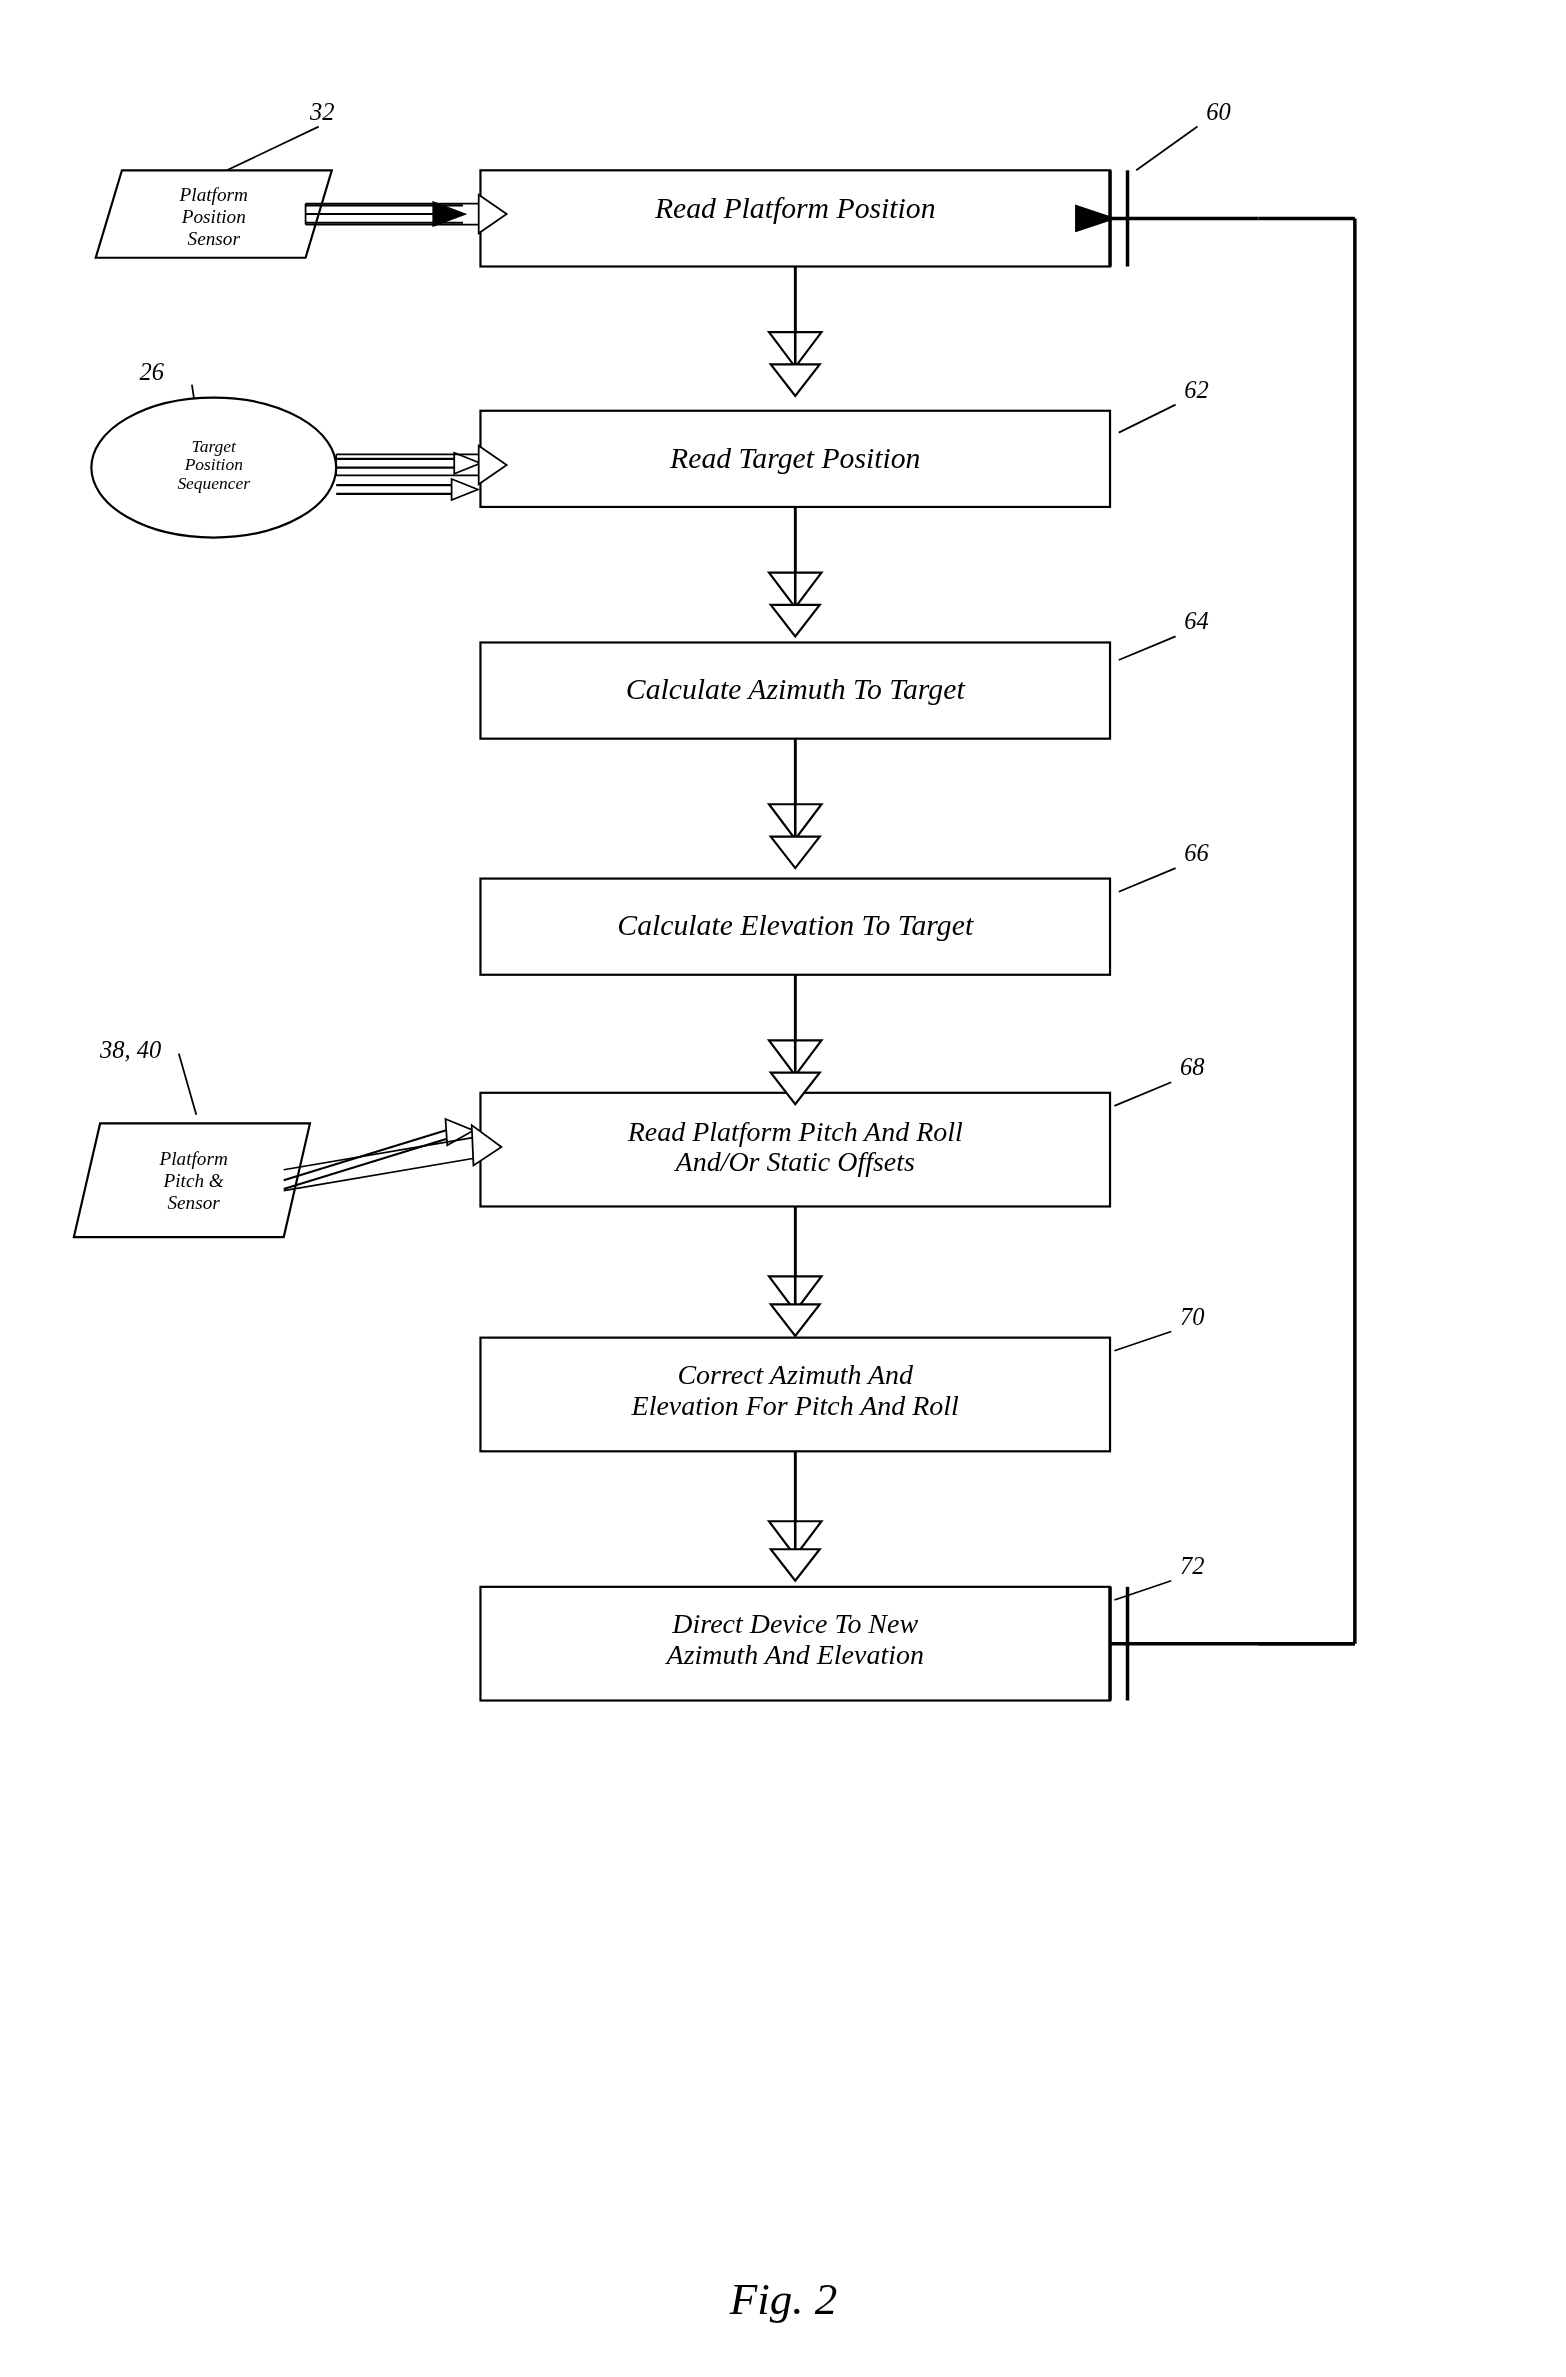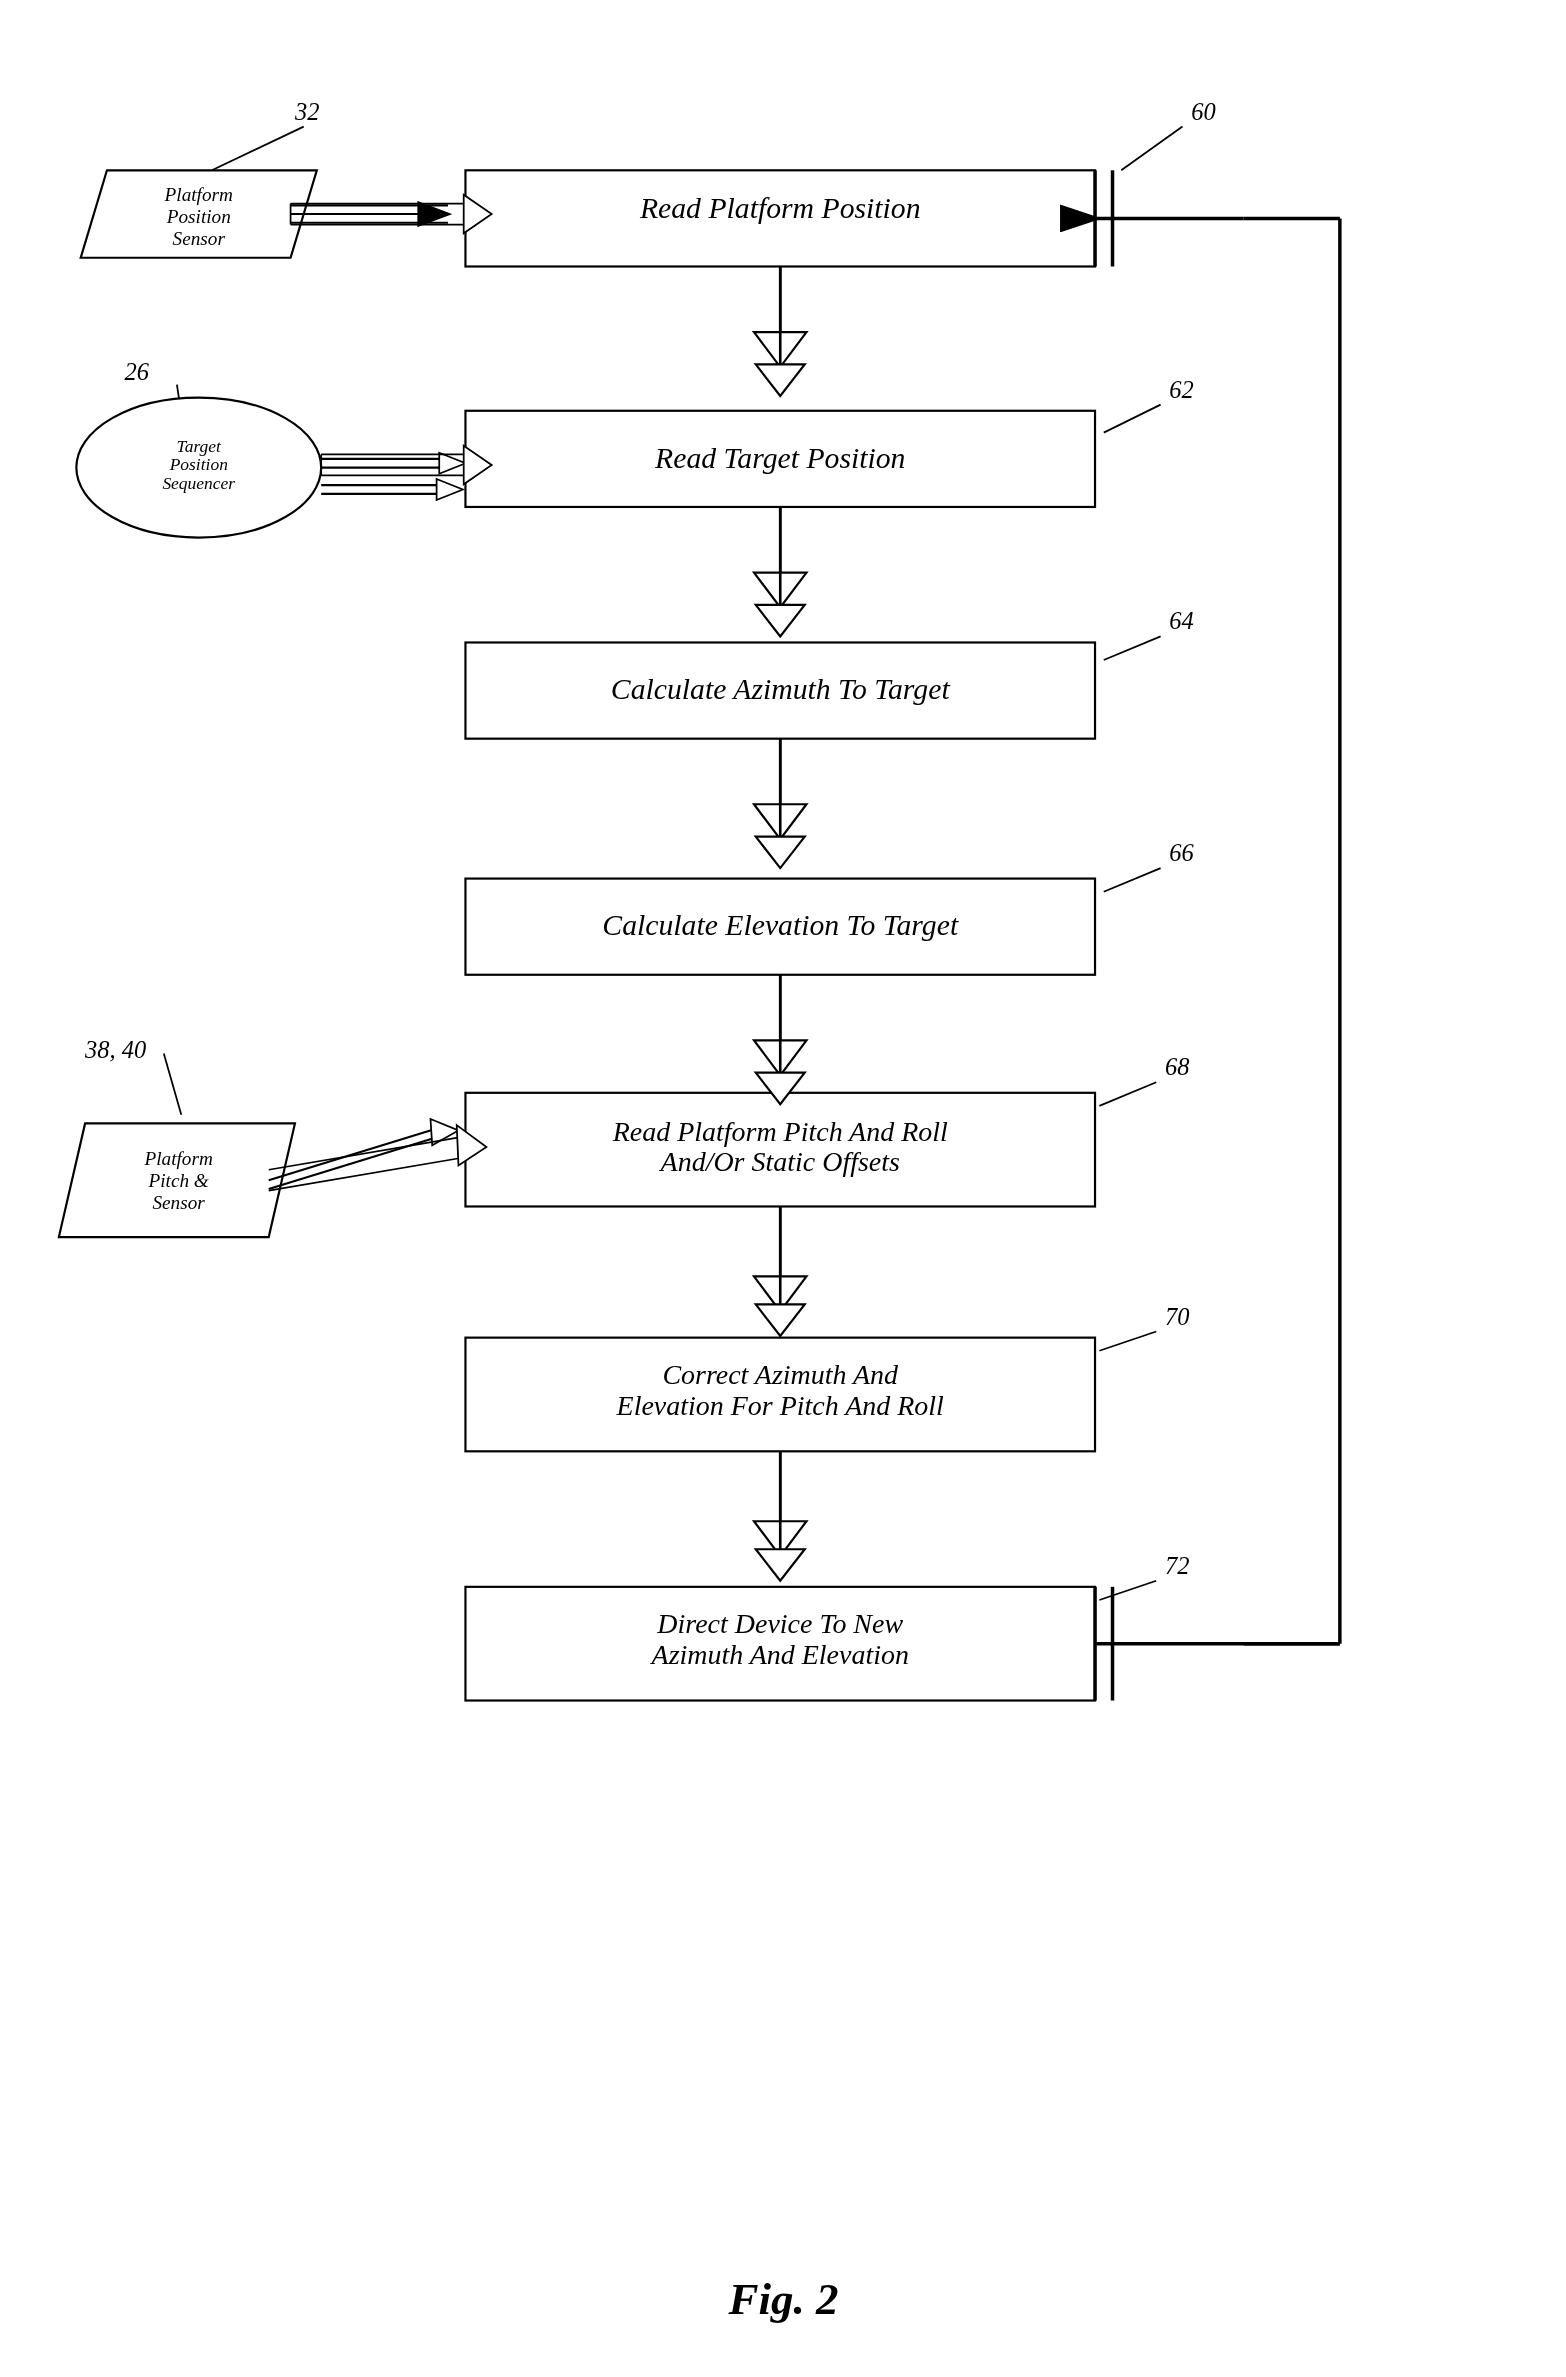--- a/index.html
+++ b/index.html
@@ -7,37 +7,37 @@
       background: #fff;
       font-family: 'Times New Roman', Times, serif;
       width: 1567px;
       height: 2377px;
       position: relative;
       overflow: hidden;
     }
     .diagram-container {
       position: absolute;
       top: 35px;
-      left: 37px;
+      left: 52px;
       width: 1469px;
       height: 2273px;
     }
     
     .diagram-svg {
       width: 100%;
       height: 100%;
     }
     .fig-label {
       position: absolute;
       bottom: 52px;
       left: 50%;
       transform: translateX(-50%);
       font-size: 45px;
       font-style: italic;
-      font-weight: bold;
+      font-weight: normal;
       color: #000;
     }
   </style>
 </head>
 <body>
 
 <div class="diagram-container">
   <svg class="diagram-svg" viewBox="0 0 1680 2550" xmlns="http://www.w3.org/2000/svg">
 
     <defs>

